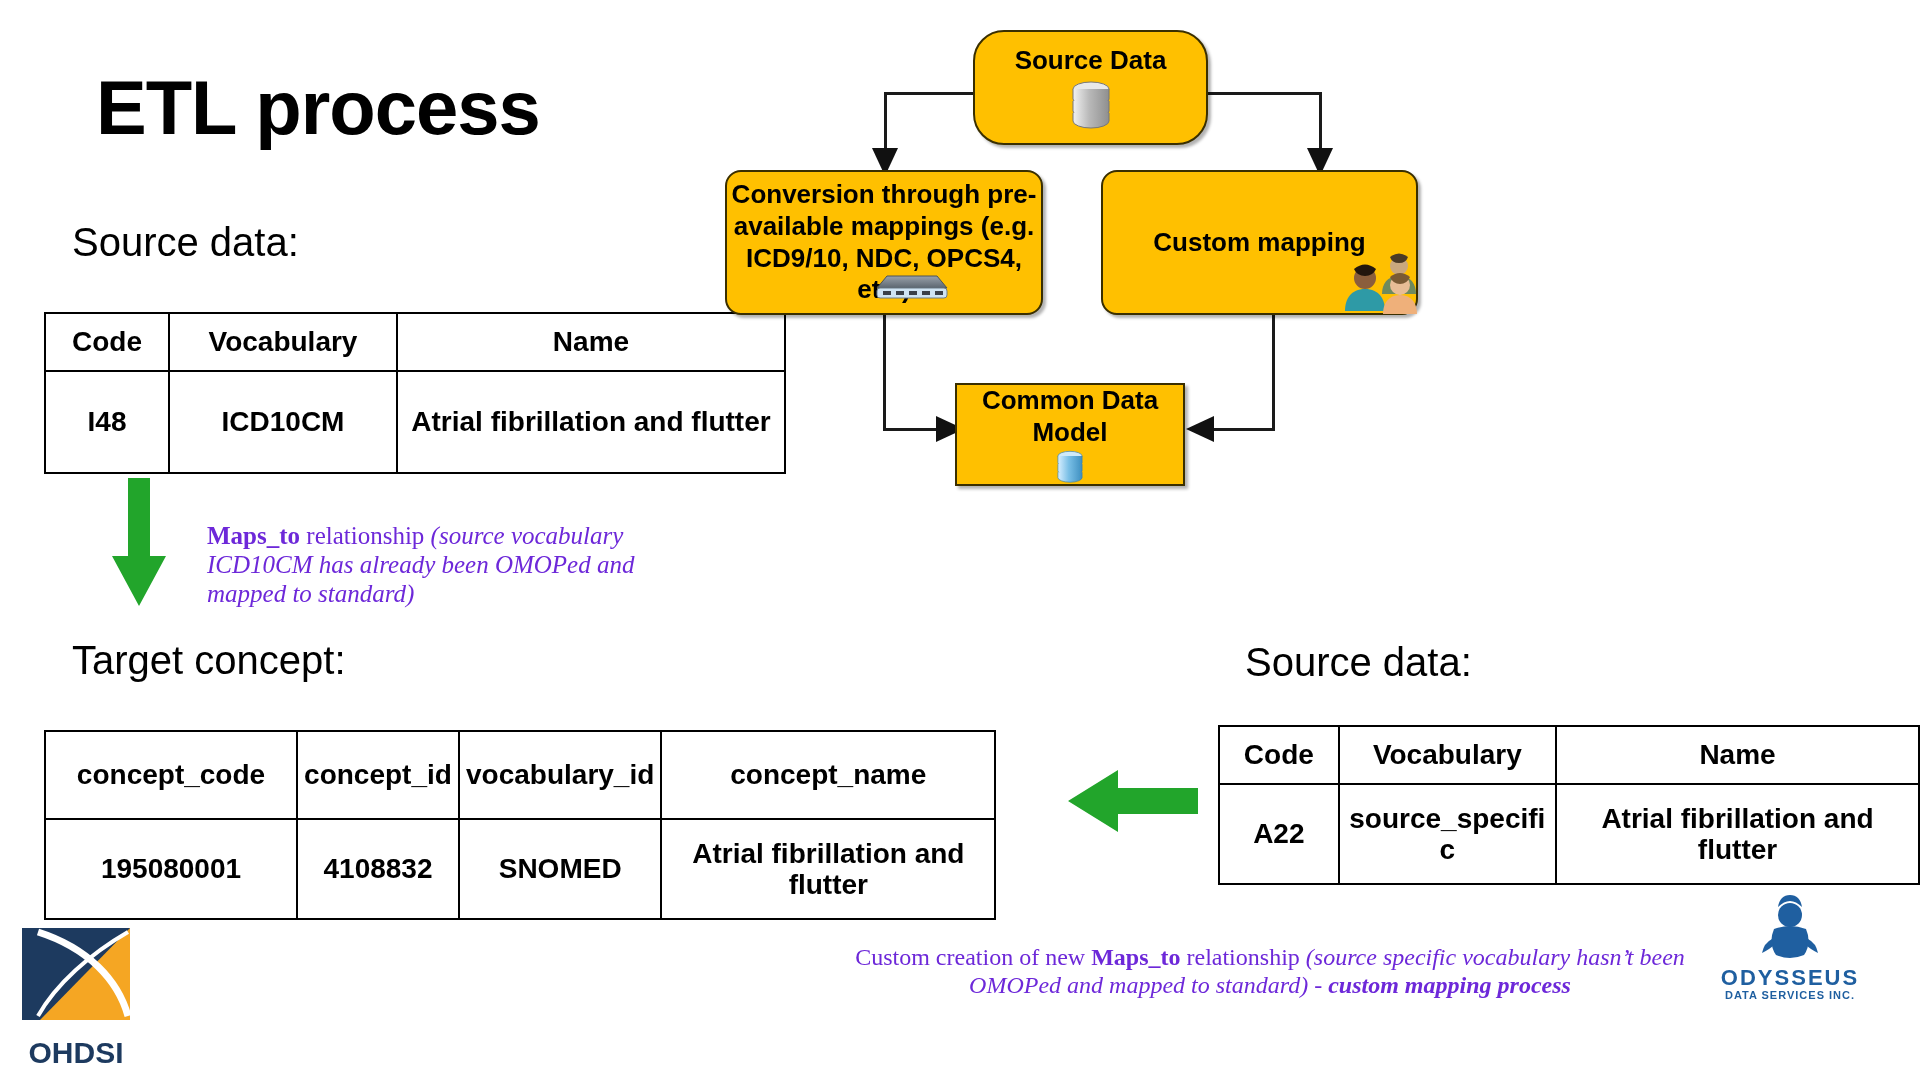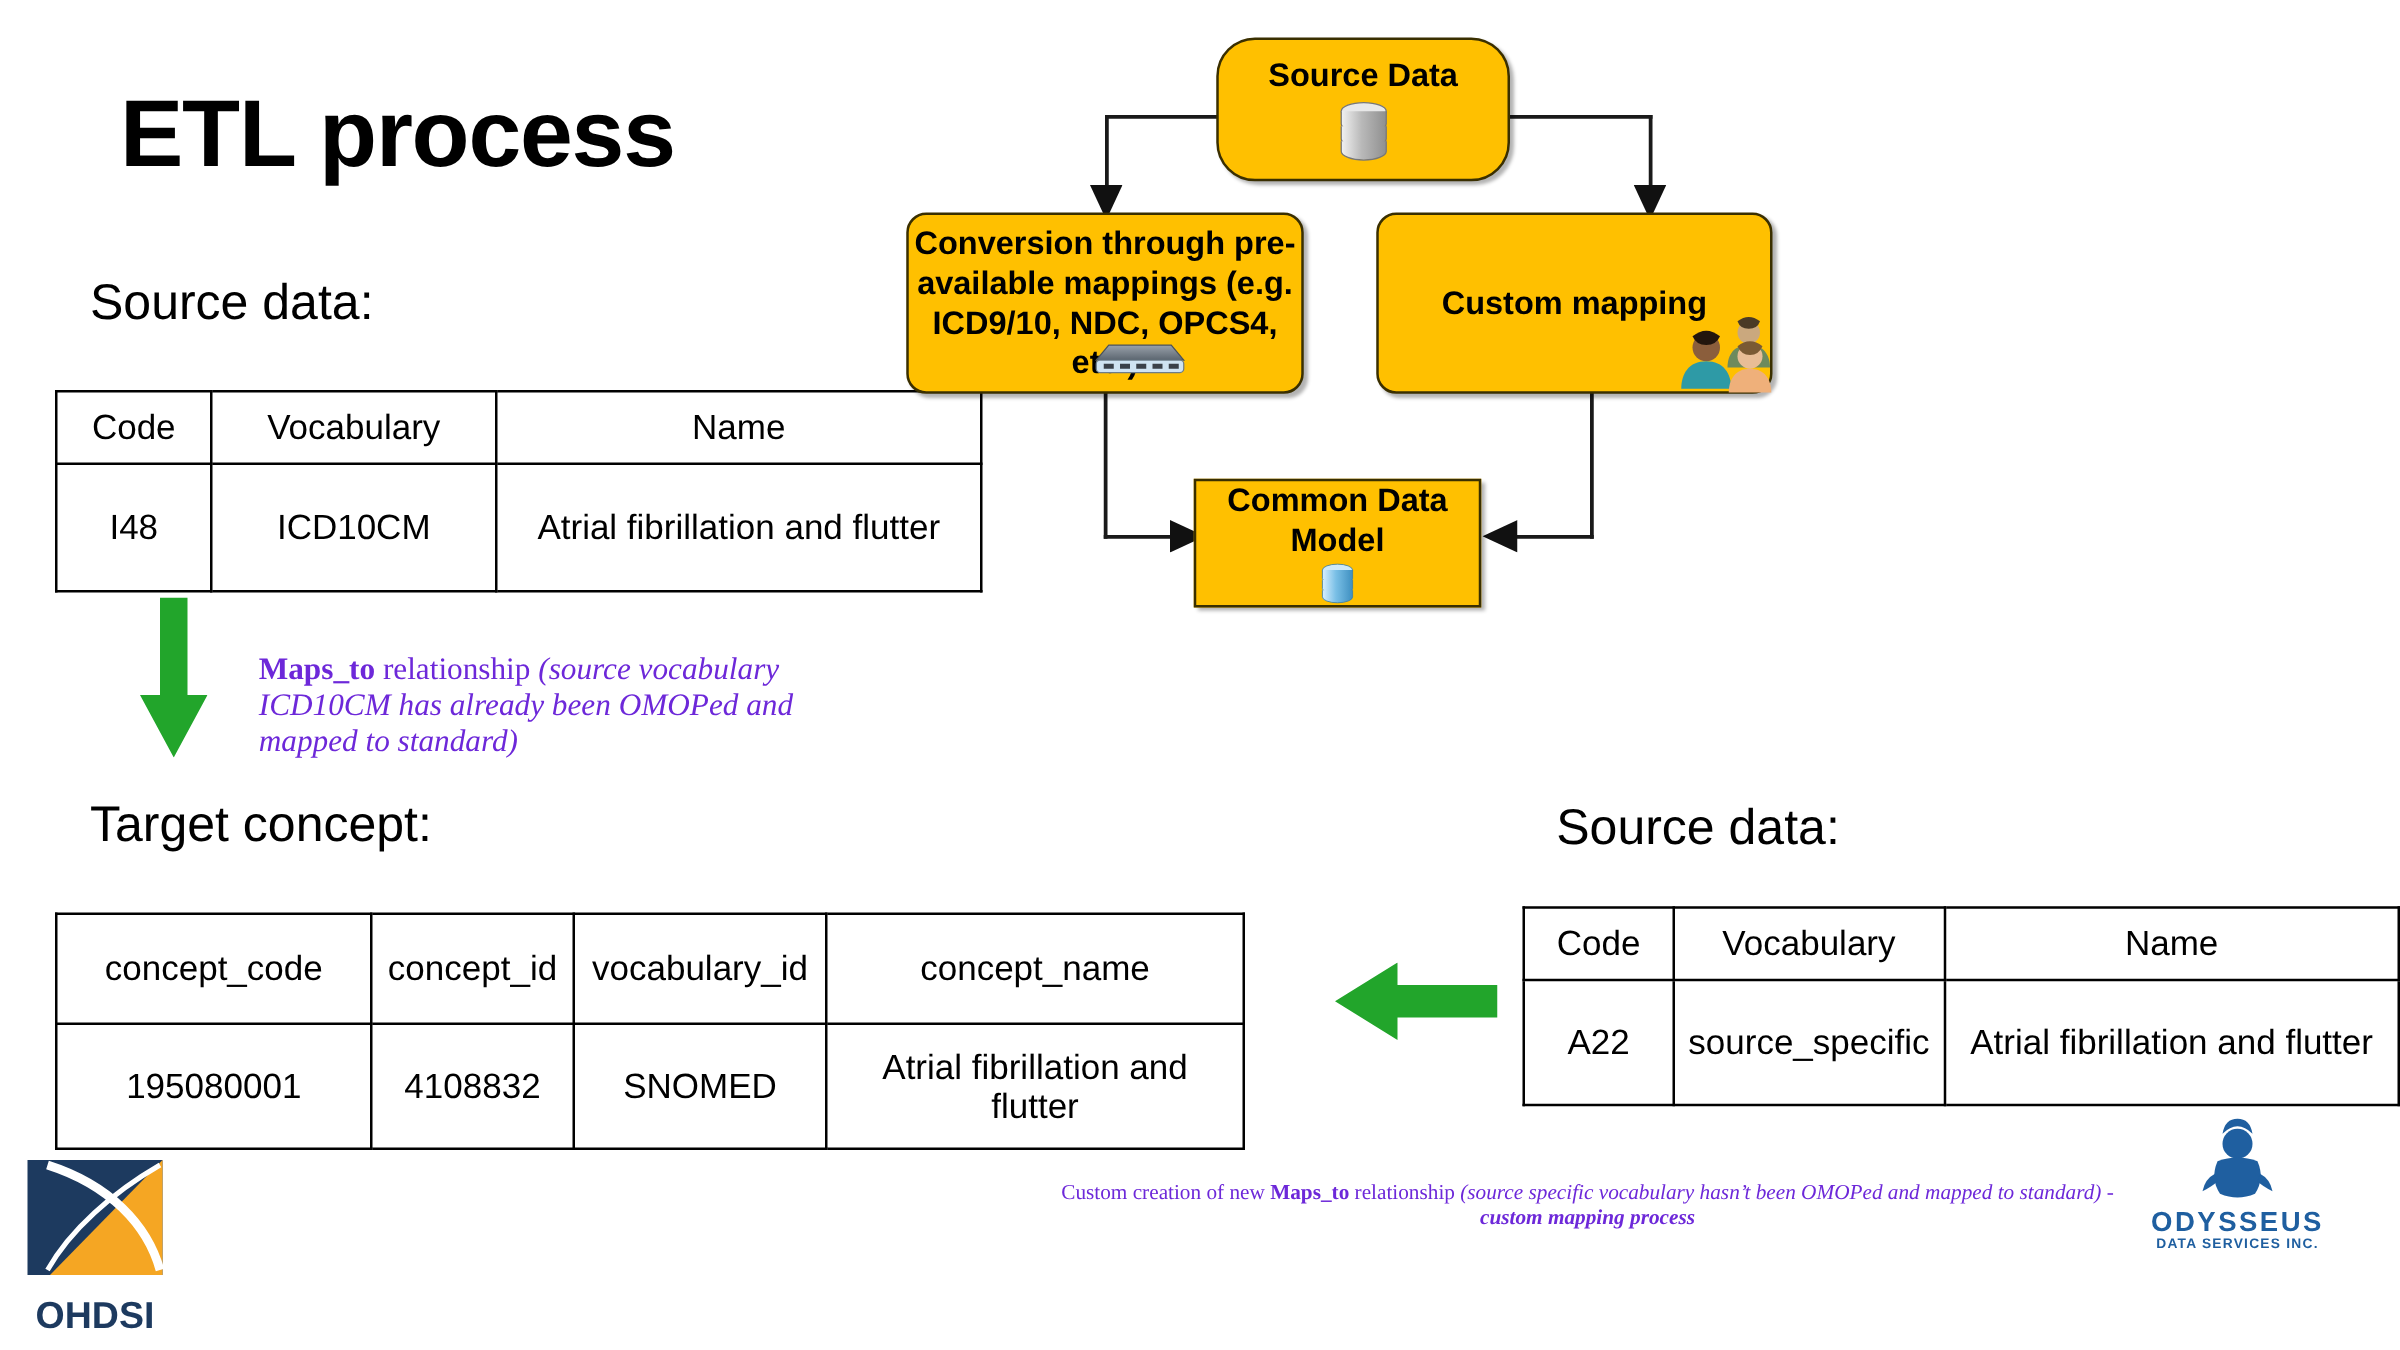--- a/index.html
+++ b/index.html
@@ -40,21 +40,21 @@
 
   
   table.grid {
     border-collapse: collapse;
     table-layout: fixed;
   }
   table.grid td, table.grid th {
     border: 2px solid #000;
     text-align: center;
     vertical-align: middle;
-    font-weight: normal;
+    font-weight: bold;
     padding: 4px 6px;
     line-height: 1.12;
     margin-left: 24px;
   }
 
   
   #table-source-left { left: 44px; top: 312px; }
   #table-source-left table { font-size: 28px; }
   #table-source-left .c-code  { width: 110px; }
   #table-source-left .c-vocab { width: 214px; }
@@ -82,21 +82,21 @@
   #table-source-right tbody td { height: 90px; }
 
   
   .note {
     font-family: "Liberation Serif", serif;
     font-size: 25px;
     line-height: 1.16;
     color: #6d28d9;
   }
   #note-maps-to { left: 207px; top: 521px; width: 470px; text-align: left; }
-  #note-custom  { left: 840px; top: 944px; width: 860px; text-align: center; font-size: 17px; }
+  #note-custom  { left: 840px; top: 944px; width: 860px; text-align: center; font-size: 24px; }
   .note b { font-weight: bold; }
   .note i { font-style: italic; }
   .note .bi { font-weight: bold; font-style: italic; }
 
   
   #arrow-down-green {
     left: 112px; top: 478px;
     width: 54px; height: 128px;
   }
   #arrow-left-green {

